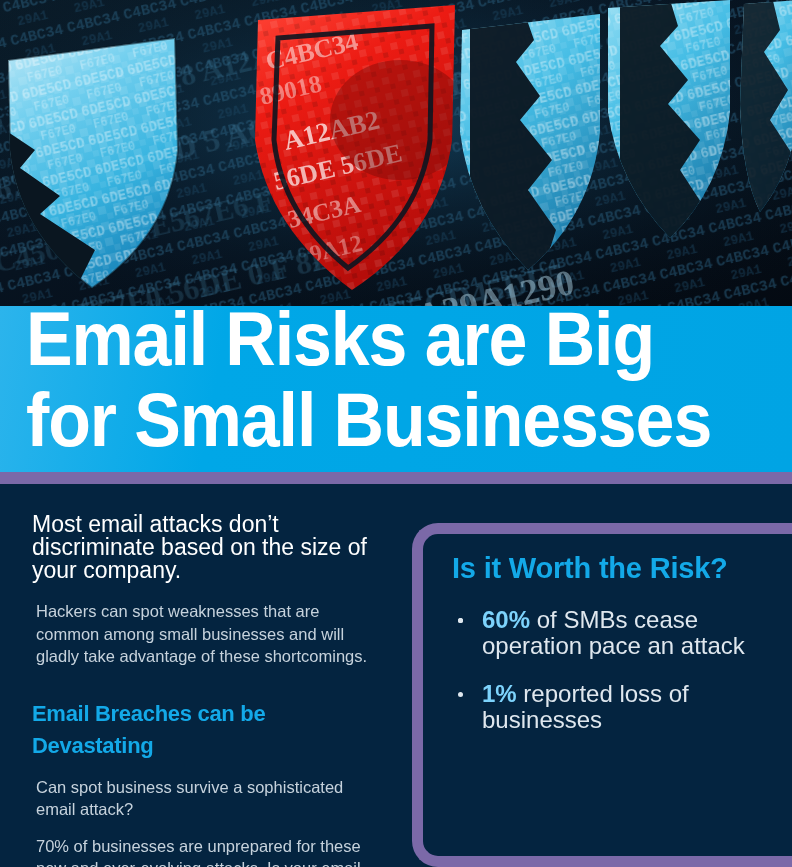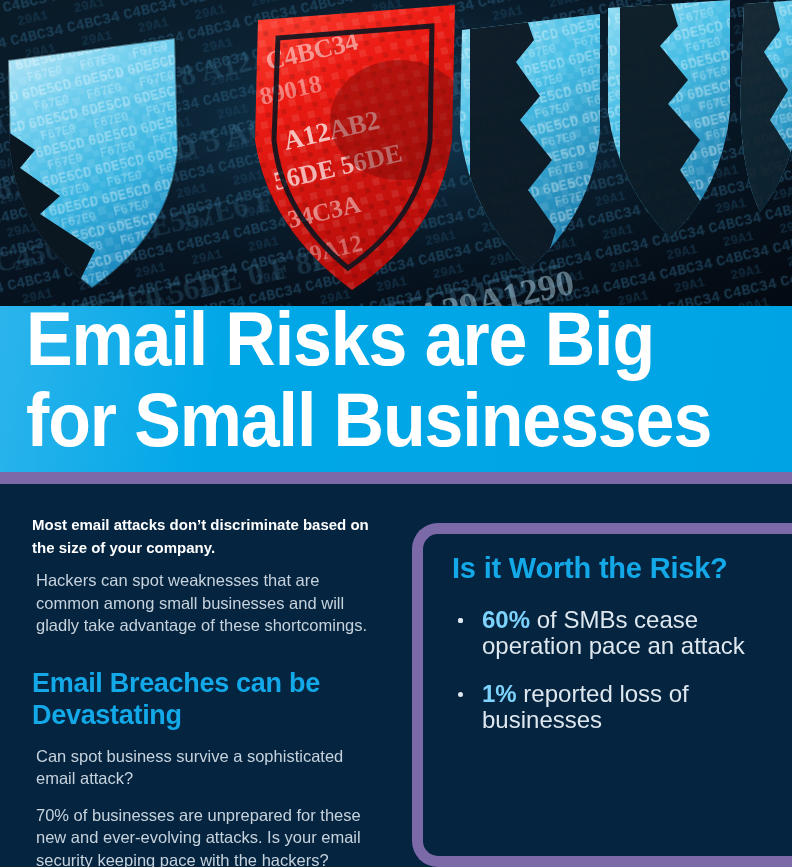--- a/index.html
+++ b/index.html
@@ -75,35 +75,35 @@
 
   
   .left-col {
     position: absolute;
     left: 32px;
     top: 29px;
     width: 352px;
   }
   .lead {
     color: #ffffff;
-    font-weight: bold;
-    font-size: 15px;
+    font-weight: normal;
+    font-size: 23px;
     line-height: 23px;
-    margin: 0 0 10px 0;
+    margin: 0 0 18px 0;
   }
   .para {
     color: #c6d2dc;
     font-size: 16.5px;
     line-height: 22.5px;
     margin: 0 0 14px 4px;
   }
   .sub-head {
     color: #13a9e8;
     font-weight: bold;
-    font-size: 27px;
+    font-size: 22px;
     line-height: 32px;
     letter-spacing: -0.3px;
     margin: 30px 0 14px 0;
   }
 
   
   .card-outer {
     position: absolute;
     left: 412px;
     top: 39px;

